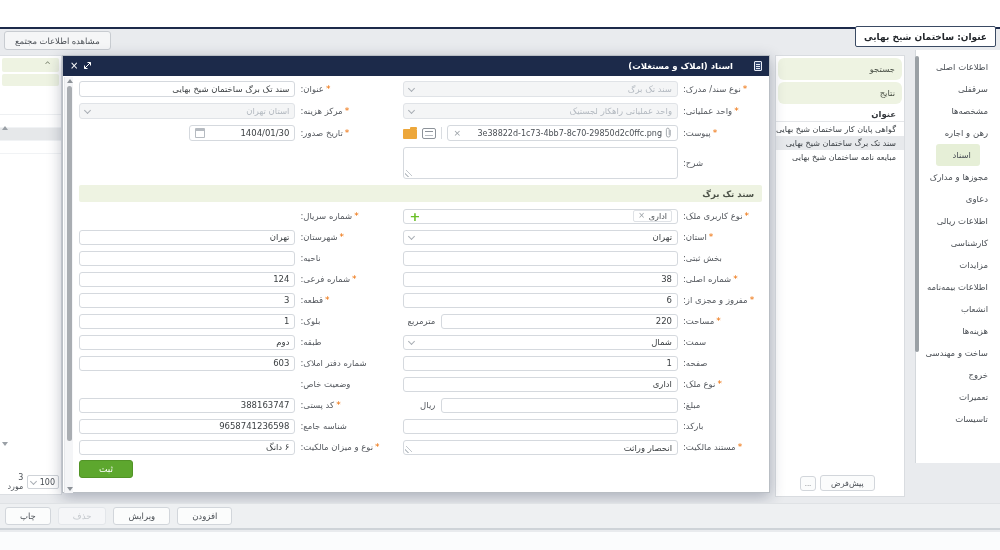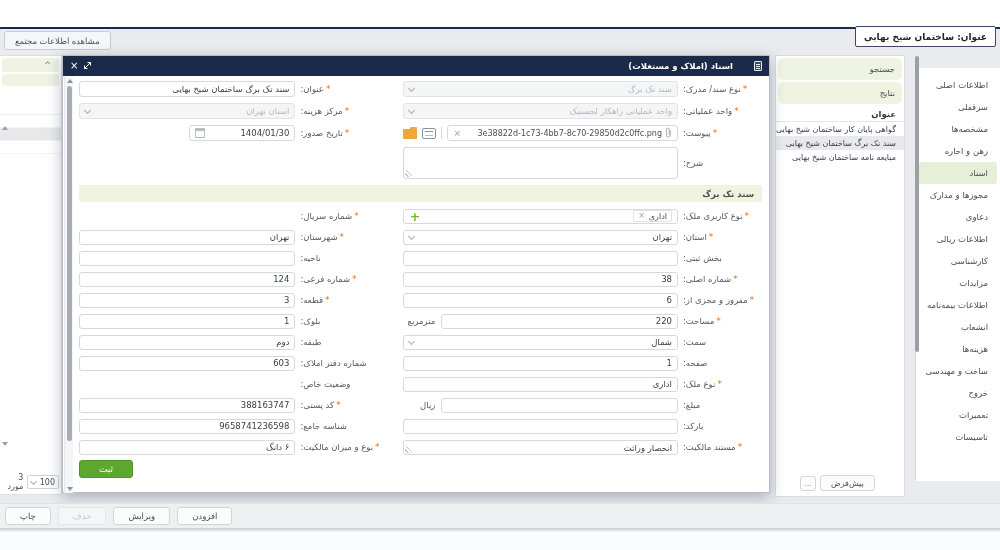--- a/index.html
+++ b/index.html
@@ -12,27 +12,27 @@
 
   
   .view-btn { position:absolute; left:4px; top:31px; height:19px; padding:0 10px;
     background:#f5f6f7; border:1px solid #c8ccd1; border-radius:3px; font-size:8.5px;
     color:#4a4f55; display:flex; align-items:center; }
 
   
   .sb-title { position:absolute; right:4px; top:26px; height:21px; padding:0 8px;
     background:#fff; border:1px solid #3a4a63; border-radius:2px; font-size:9px;
     font-weight:bold; color:#22262b; display:flex; align-items:center; }
-  .sidebar { position:absolute; right:0; top:68px; width:85px; height:413px;
+  .sidebar { position:absolute; right:0; top:50px; width:85px; height:413px;
     background:#fff; border-left:1px solid #d4d8dc; padding:6px 0; }
   .sb-scroll { position:absolute; right:81px; top:56px; width:4px; height:296px;
     background:#9aa0a5; border-radius:2px; }
   .sb-item { height:22px; line-height:22px; padding:0 12px 0 4px; text-align:right;
     font-size:8.5px; color:#4a4f55; white-space:nowrap; overflow:hidden; }
-  .sb-item.active { background:#e6efd7; border-radius:3px; margin:0 3px; padding-right:9px; }
+  .sb-item.active { background:#e6efd7; border-radius:3px; margin:0 20px; padding-right:9px; }
 
   
   .sliver { position:absolute; left:0; top:55px; width:62px; height:440px; background:#fff;
     border:1px solid #dcdfe3; border-left:none; overflow:hidden; }
   .sliver-bar { height:14px; margin:2px 2px 2px 2px; background:#eef3e2; border-radius:2px;
     display:flex; align-items:center; padding:0 8px; color:#7c8570; font-size:8px; }
   .sliver-bar2 { height:12px; margin:0 2px; background:#eef3e2; border-radius:2px; }
   .sliver-rows { margin:28px 0 0 0; border-top:1px solid #eef0f2; }
   .sliver-row { height:13px; border-bottom:1px solid #f1f3f5; }
   .sliver-row.sel { background:#e6e8ea; }

